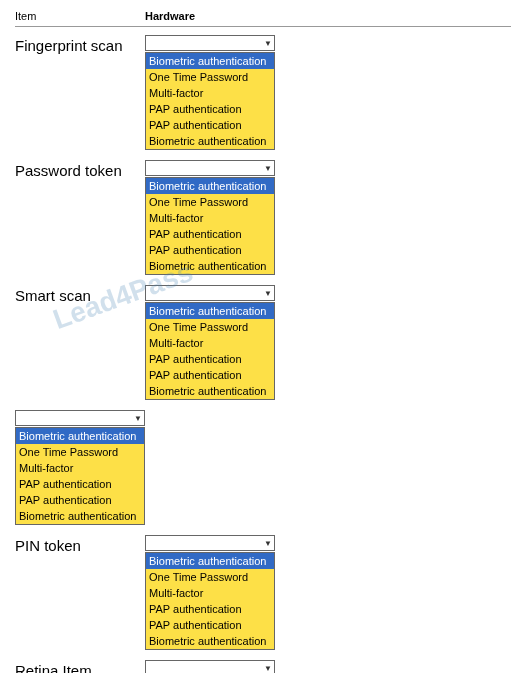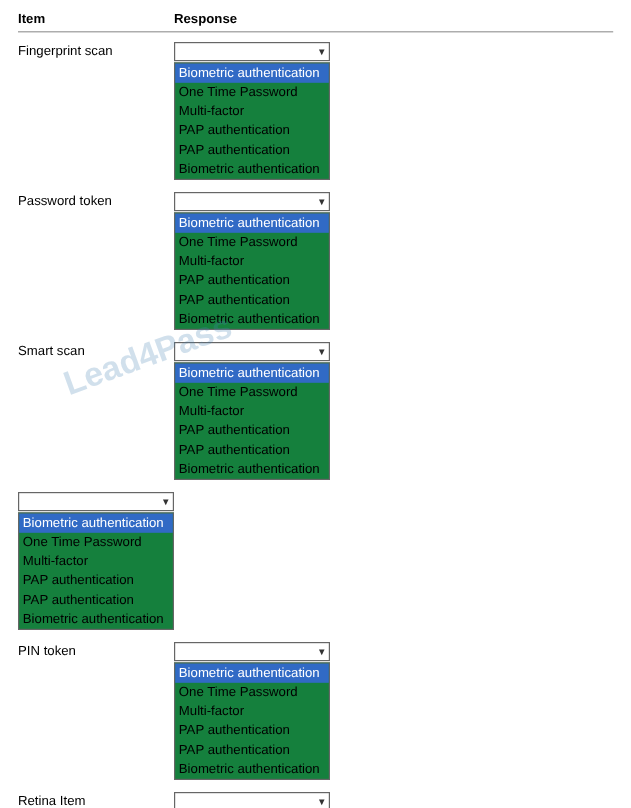--- a/index.html
+++ b/index.html
@@ -34,41 +34,41 @@
     .header-row {
       display: flex;
       flex-direction: row;
       border-bottom: 1px solid #999;
       padding-bottom: 4px;
       margin-bottom: 8px;
     }
 
     .col-item {
       width: 130px;
-      font-weight: bold;
+      font-weight: normal;
       font-size: 11px;
     }
 
     .col-response {
       flex: 1;
       font-weight: bold;
       font-size: 11px;
     }
 
     .form-row {
       display: flex;
       flex-direction: row;
       margin-bottom: 10px;
       align-items: flex-start;
     }
 
     .row-label {
       width: 130px;
       padding-top: 2px;
-      font-size: 11px;
+      font-size: 15px;
       color: #000;
       flex-shrink: 0;
     }
 
     .select-wrapper {
       flex: 1;
       display: flex;
       flex-direction: column;
     }
 
@@ -85,21 +85,21 @@
     }
 
     .select-top .arrow {
       font-size: 8px;
       color: #333;
     }
 
     .select-list {
       width: 130px;
       border: 1px solid #666;
-      background: #15803d;
+      background: #fde047;
     }
 
     .select-option {
       padding: 1px 3px;
       font-size: 11px;
       line-height: 14px;
       color: #000;
       cursor: pointer;
     }
 
@@ -110,21 +110,21 @@
   </style>
 </head>
 <body>
 
 <div class="page-container">
 
   <div class="watermark">Lead4Pass</div>
 
   <div class="header-row">
     <div class="col-item">Item</div>
-    <div class="col-response">Response</div>
+    <div class="col-response">Hardware</div>
   </div>
 
   <div id="rows-container">
       <div class="form-row">
         <div class="row-label">Fingerprint scan</div>
         <div class="select-wrapper">
           <div class="select-top">
             <span class="arrow">▼</span>
           </div>
           <div class="select-list">

